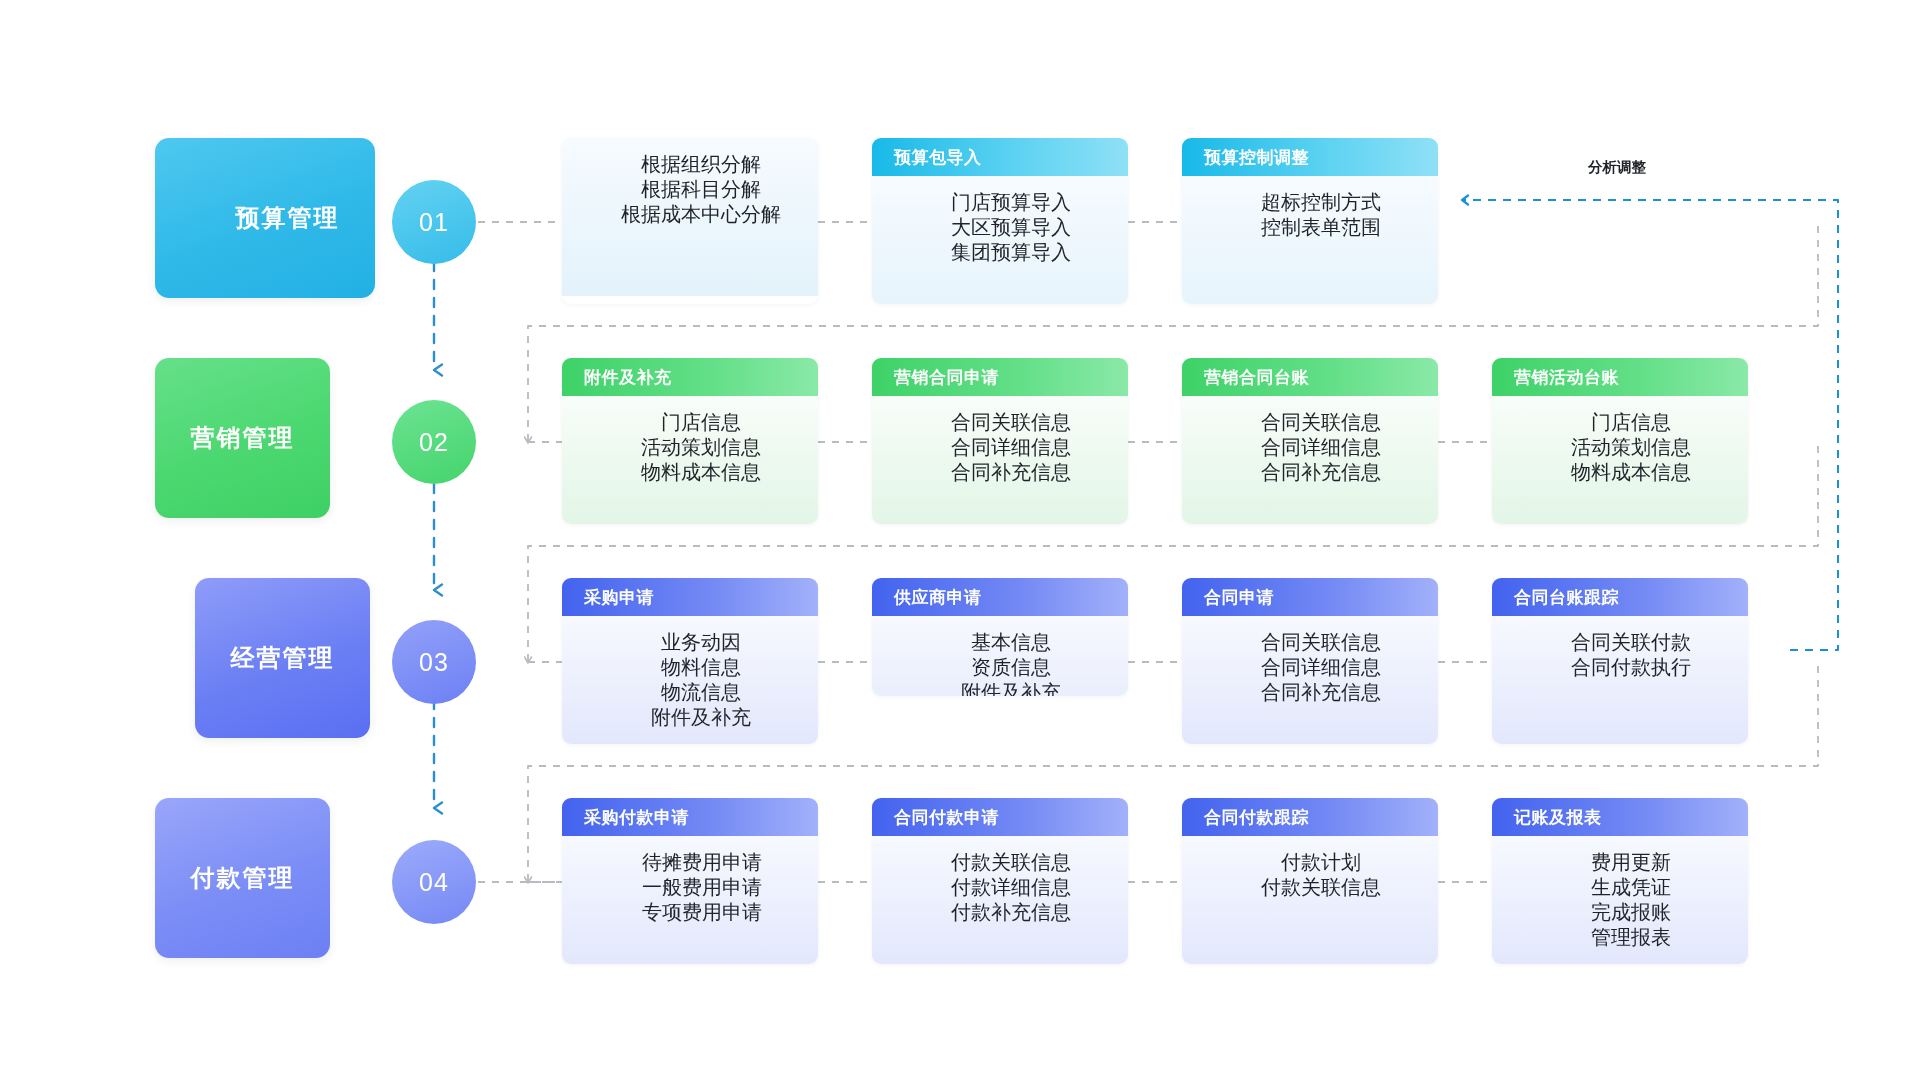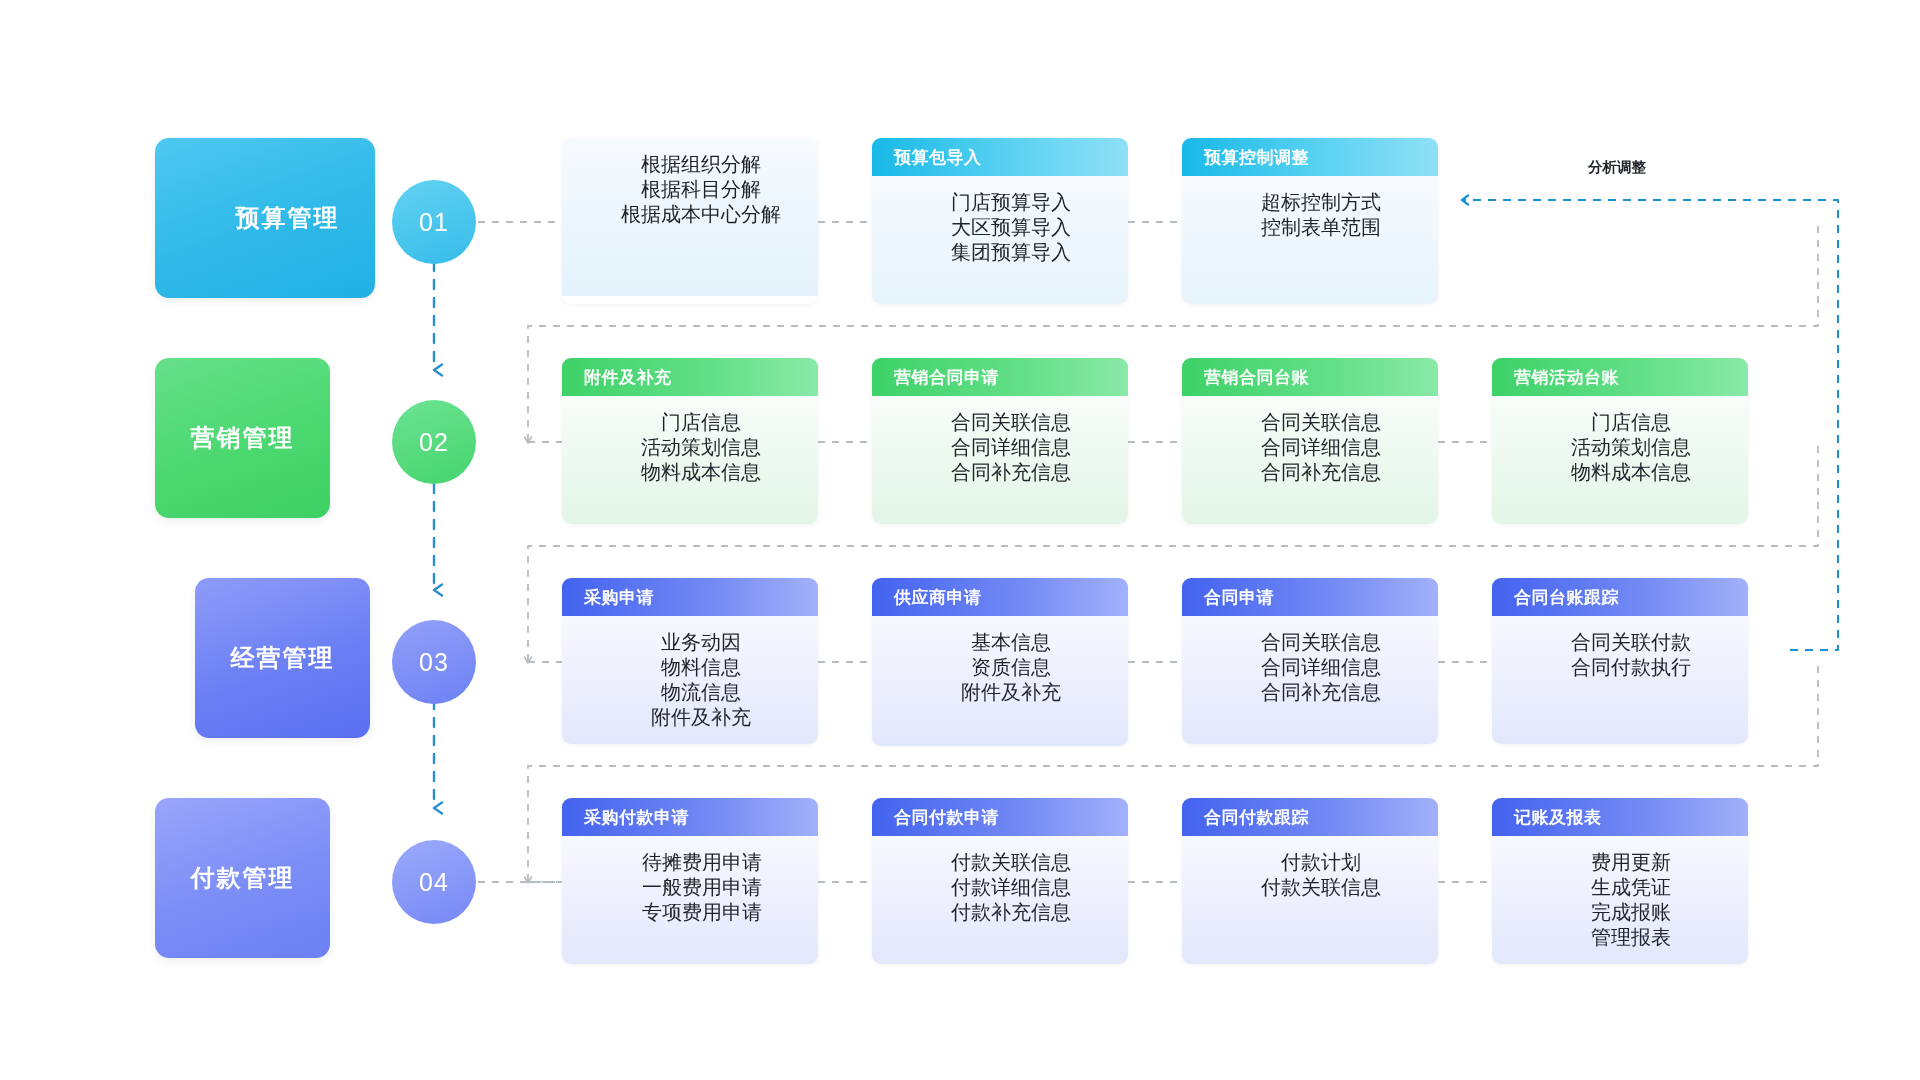--- a/index.html
+++ b/index.html
@@ -252,21 +252,21 @@
       <span>采购申请</span>
     </div>
     <div class="card-body b-indigo" style="height:128px;">
       <div class="li">业务动因</div>
       <div class="li">物料信息</div>
       <div class="li">物流信息</div>
       <div class="li">附件及补充</div>
     </div>
   </div>
 
-  <div class="card" style="left:872px;top:578px;height:168px;">
+  <div class="card" style="left:872px;top:578px;height:118px;">
     <div class="card-head h-indigo">
       <span>供应商申请</span>
     </div>
     <div class="card-body b-indigo" style="height:128px;">
       <div class="li">基本信息</div>
       <div class="li">资质信息</div>
       <div class="li">附件及补充</div>
     </div>
   </div>
 

